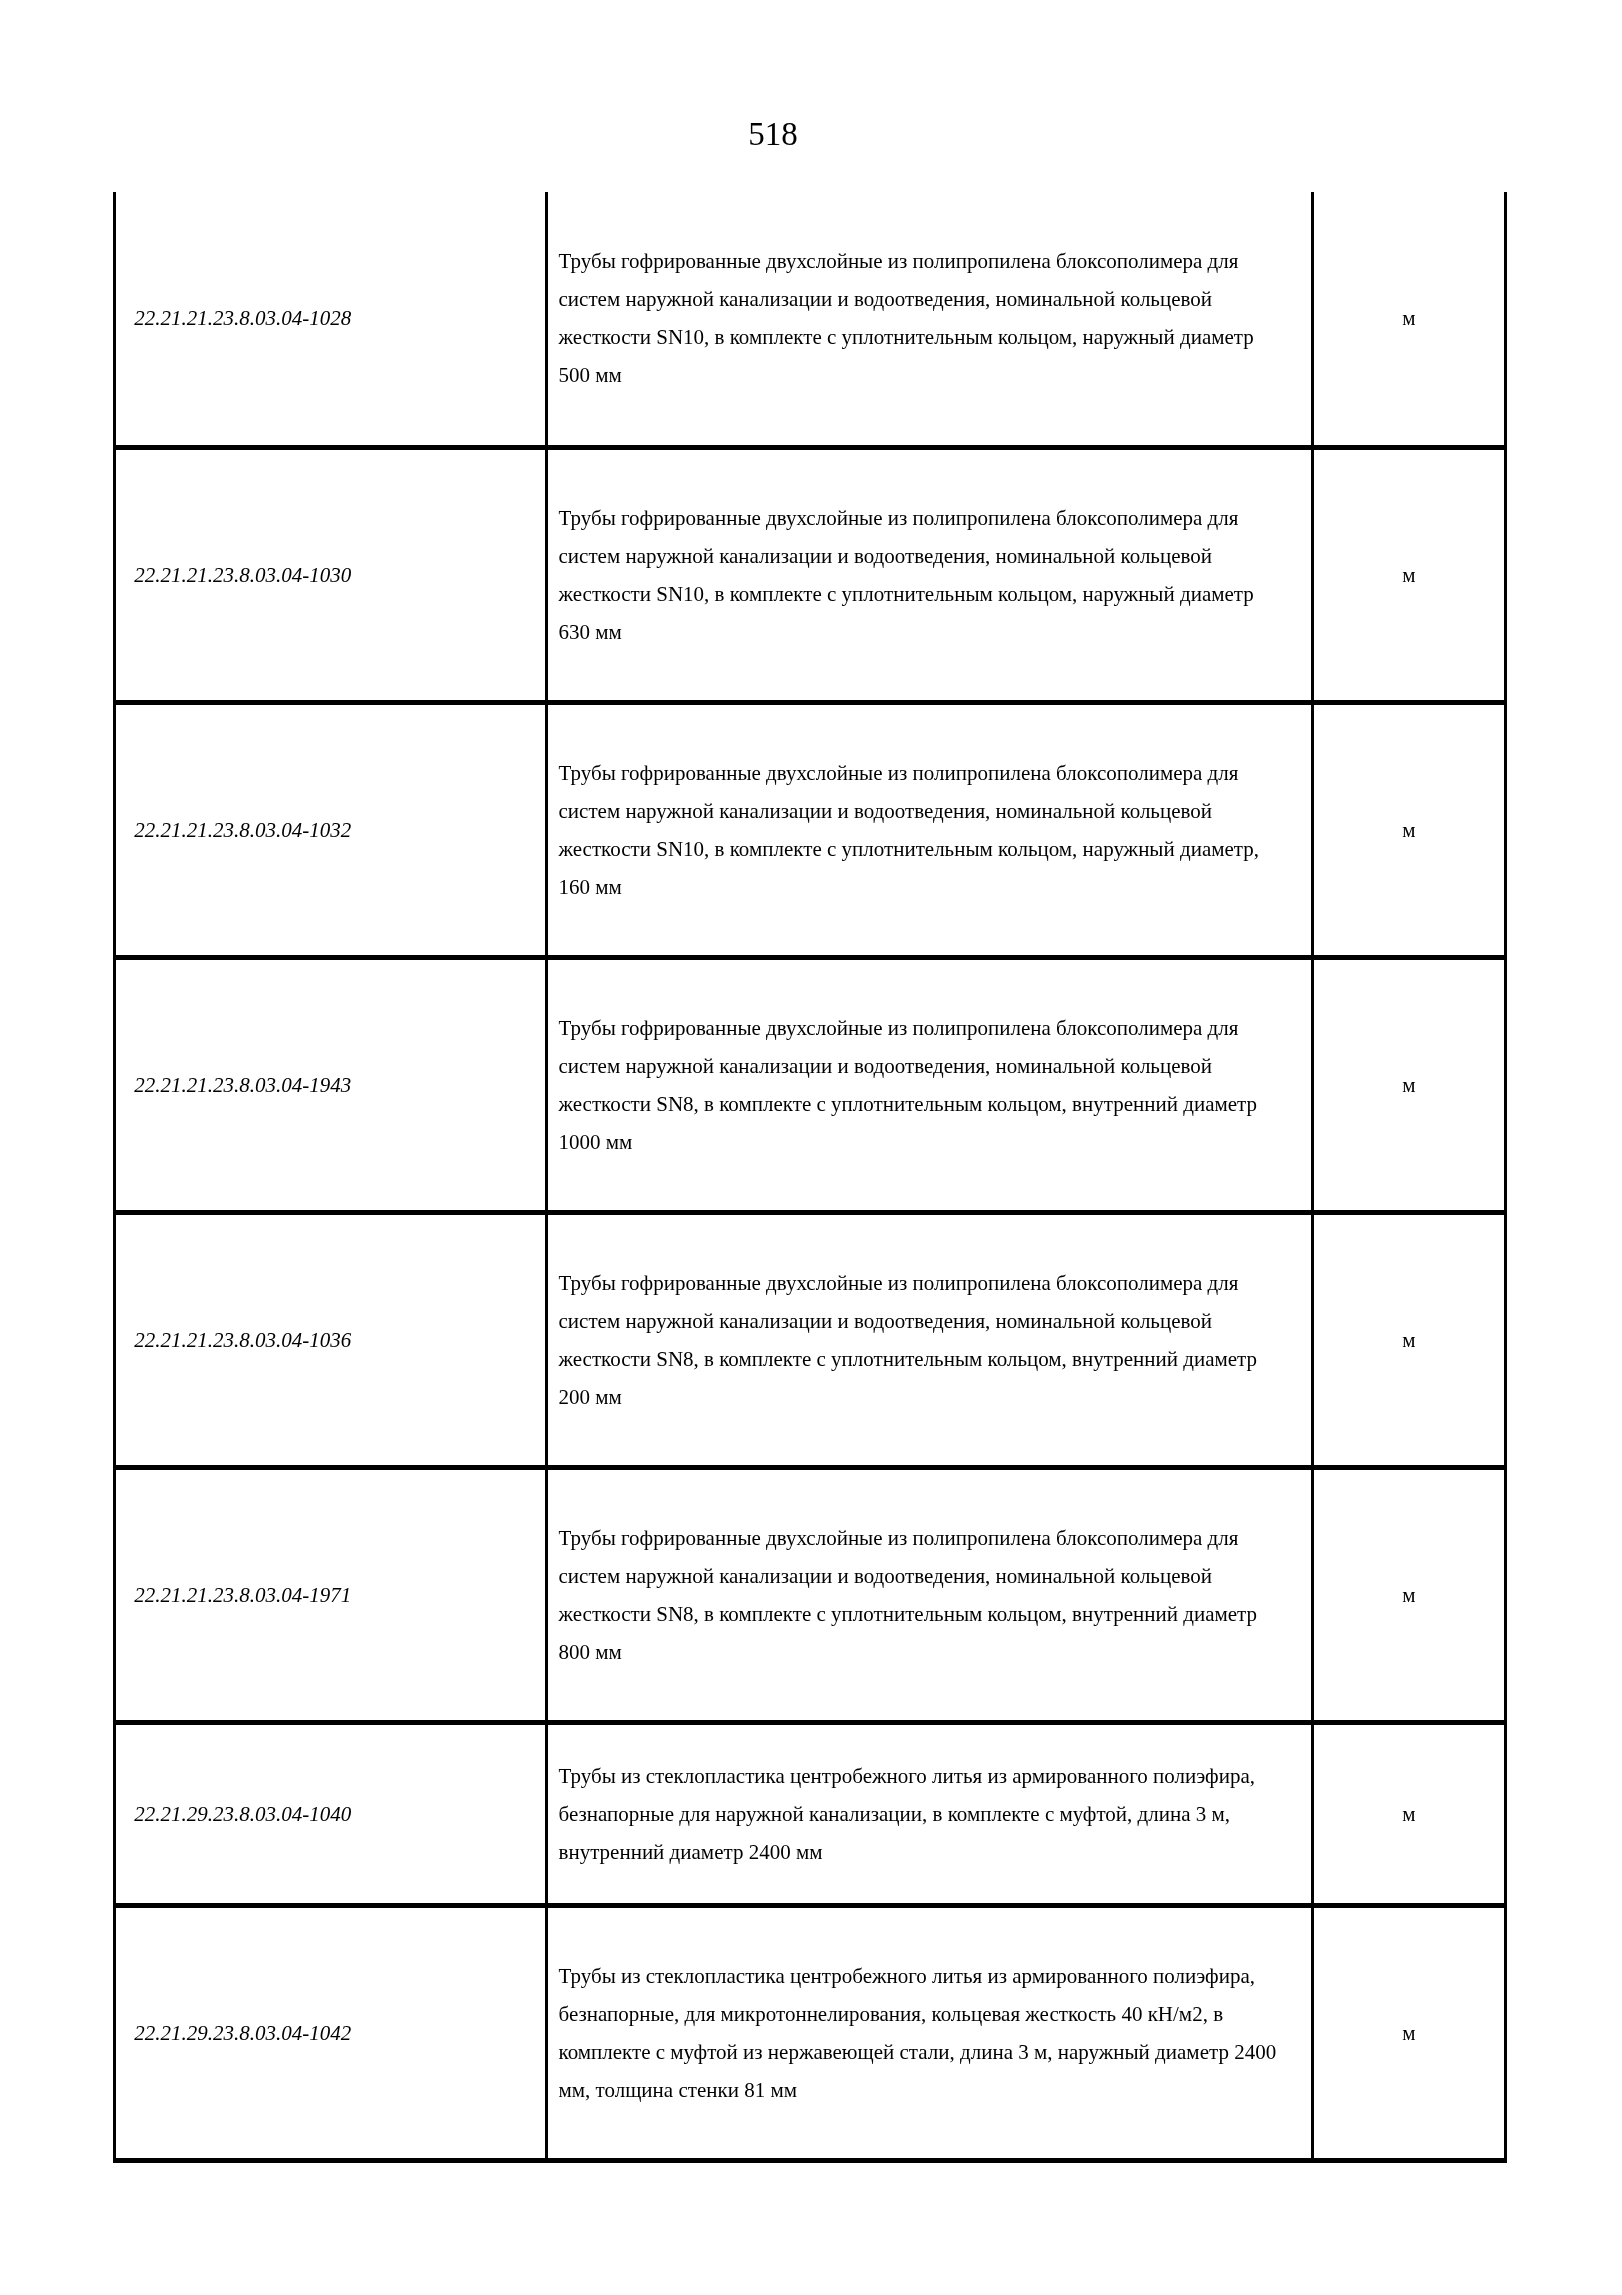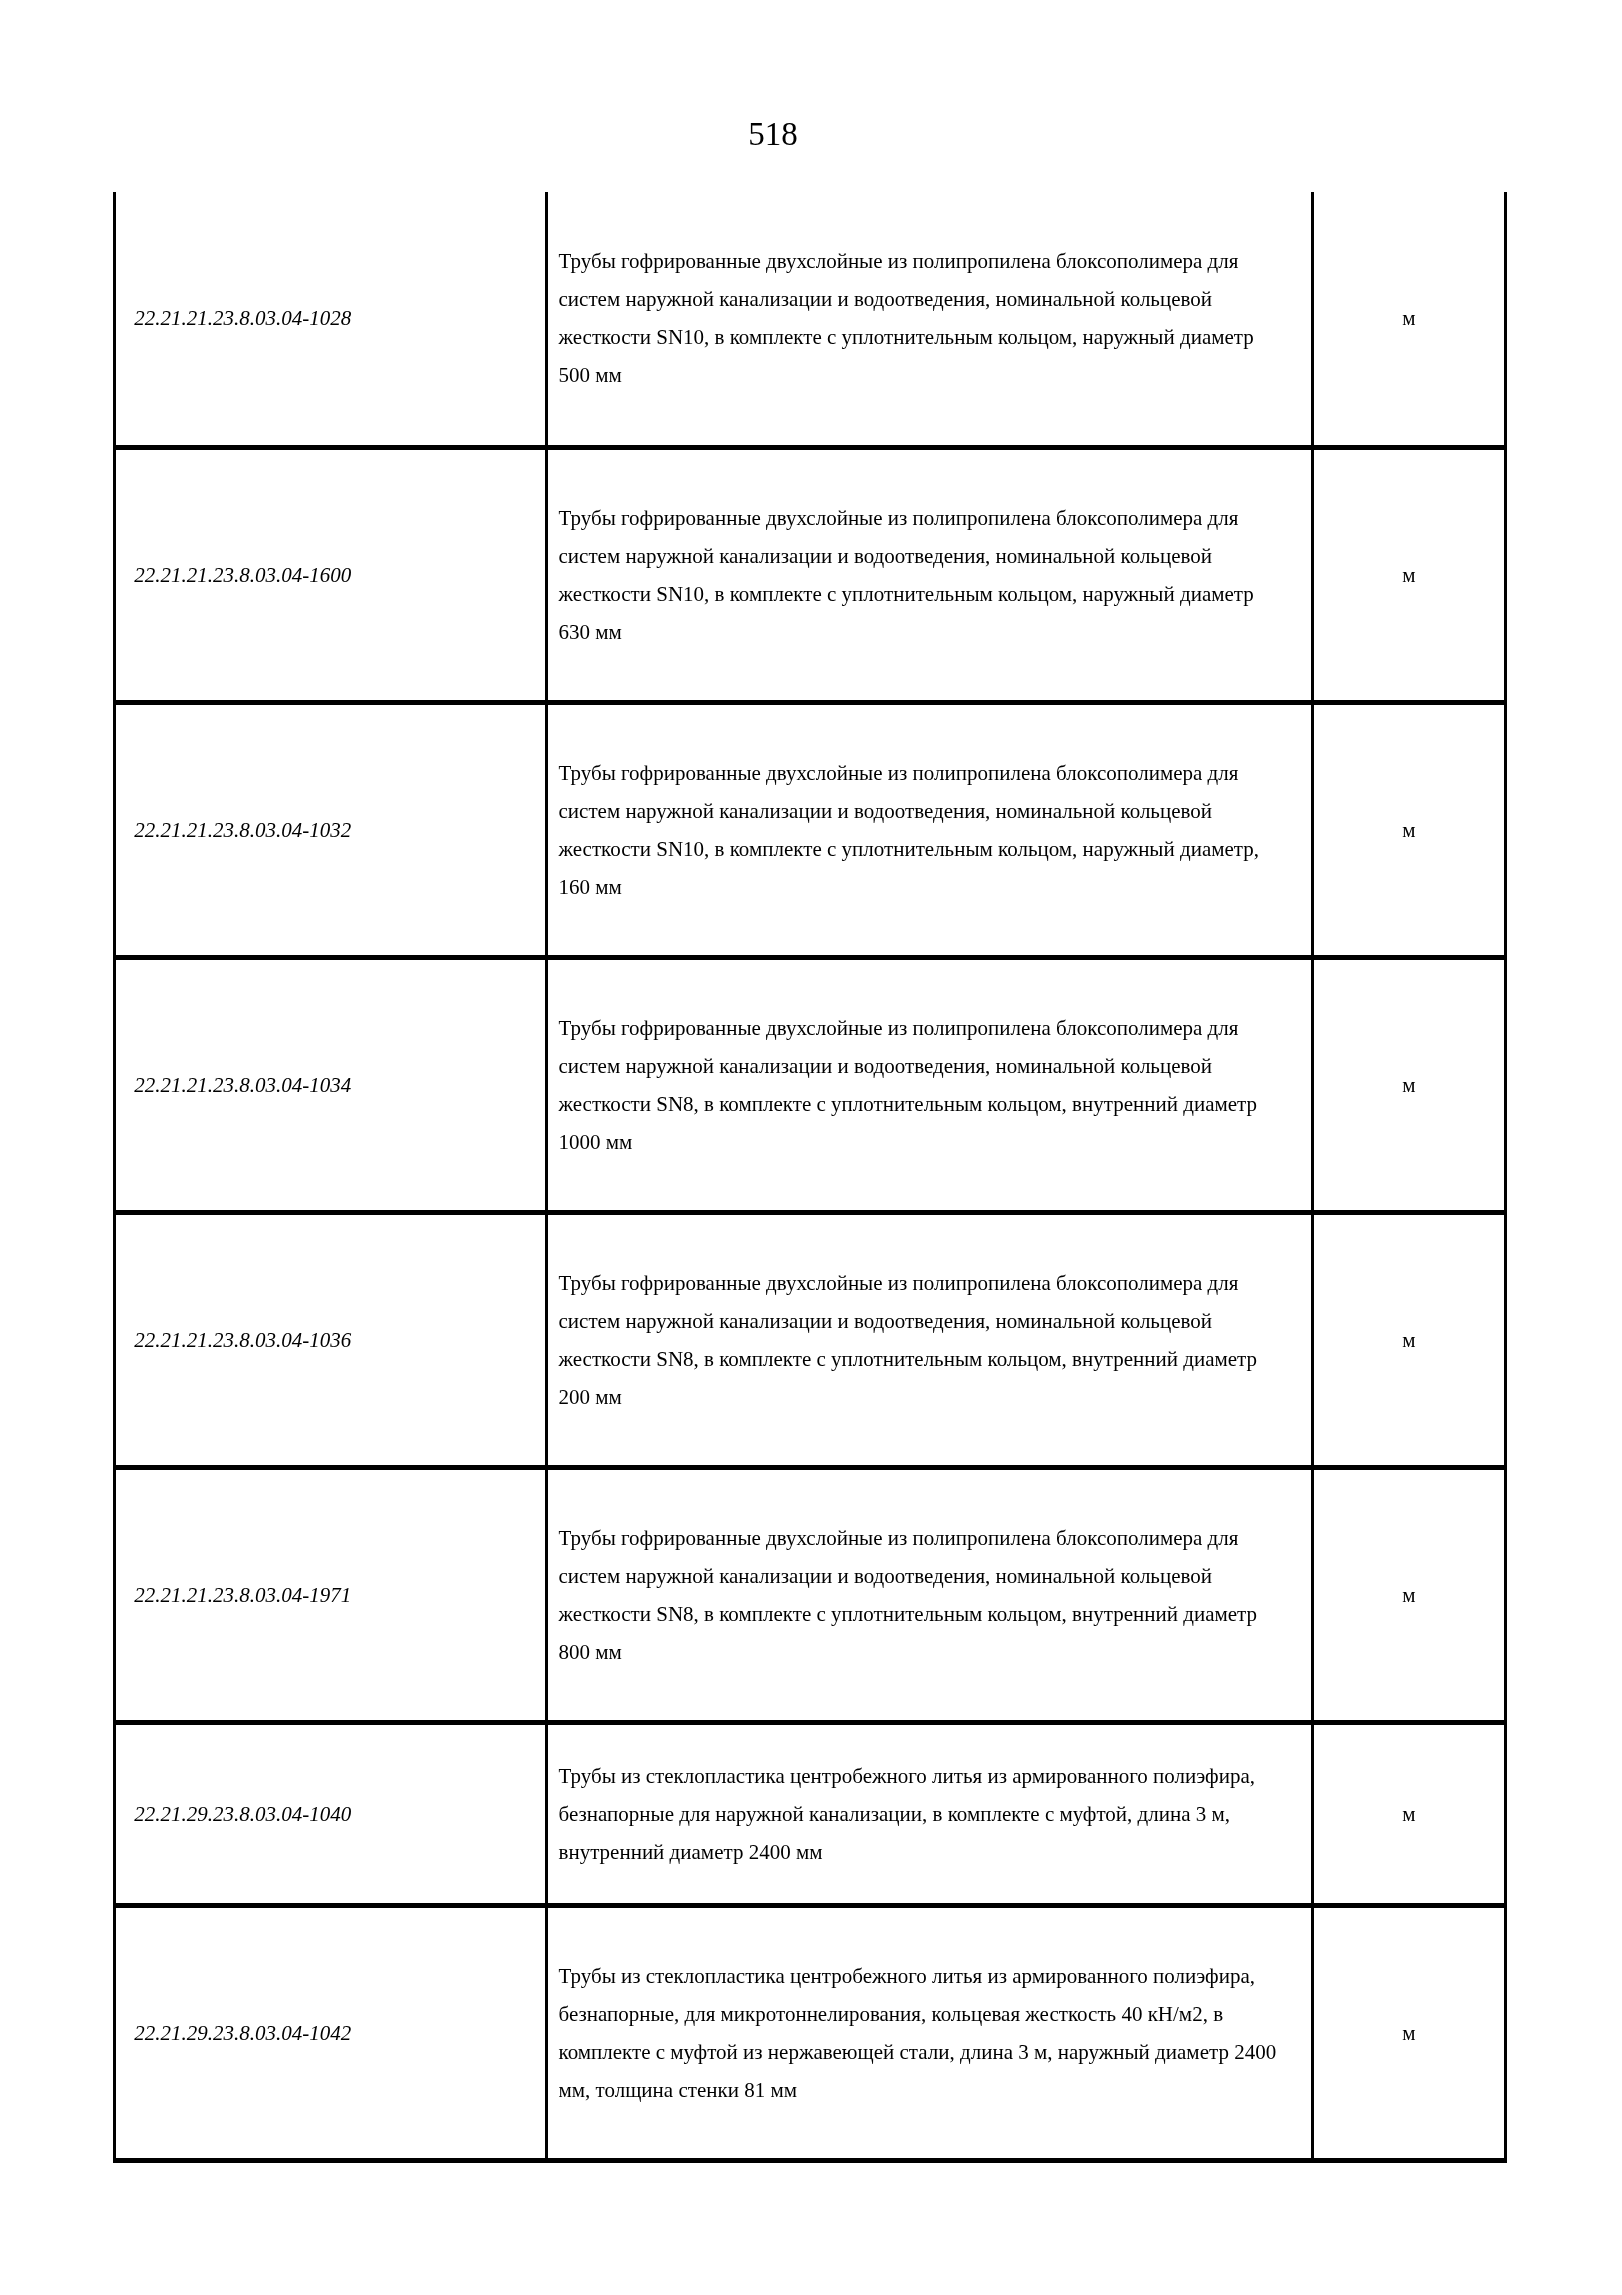--- a/index.html
+++ b/index.html
@@ -76,31 +76,31 @@
       <col class="c-desc">
       <col class="c-unit">
     </colgroup>
     <tbody>
       <tr class="r-tall">
         <td class="code">22.21.21.23.8.03.04-1028</td>
         <td class="desc">Трубы гофрированные двухслойные из полипропилена блоксополимера для систем наружной канализации и водоотведения, номинальной кольцевой жесткости SN10, в комплекте с уплотнительным кольцом, наружный диаметр 500 мм</td>
         <td class="unit">м</td>
       </tr>
       <tr class="r-tall">
-        <td class="code">22.21.21.23.8.03.04-1600</td>
+        <td class="code">22.21.21.23.8.03.04-1030</td>
         <td class="desc">Трубы гофрированные двухслойные из полипропилена блоксополимера для систем наружной канализации и водоотведения, номинальной кольцевой жесткости SN10, в комплекте с уплотнительным кольцом, наружный диаметр 630 мм</td>
         <td class="unit">м</td>
       </tr>
       <tr class="r-tall">
         <td class="code">22.21.21.23.8.03.04-1032</td>
         <td class="desc">Трубы гофрированные двухслойные из полипропилена блоксополимера для систем наружной канализации и водоотведения, номинальной кольцевой жесткости SN10, в комплекте с уплотнительным кольцом, наружный диаметр, 160 мм</td>
         <td class="unit">м</td>
       </tr>
       <tr class="r-tall">
-        <td class="code">22.21.21.23.8.03.04-1034</td>
+        <td class="code">22.21.21.23.8.03.04-1943</td>
         <td class="desc">Трубы гофрированные двухслойные из полипропилена блоксополимера для систем наружной канализации и водоотведения, номинальной кольцевой жесткости SN8, в комплекте с уплотнительным кольцом, внутренний диаметр 1000 мм</td>
         <td class="unit">м</td>
       </tr>
       <tr class="r-tall">
         <td class="code">22.21.21.23.8.03.04-1036</td>
         <td class="desc">Трубы гофрированные двухслойные из полипропилена блоксополимера для систем наружной канализации и водоотведения, номинальной кольцевой жесткости SN8, в комплекте с уплотнительным кольцом, внутренний диаметр 200 мм</td>
         <td class="unit">м</td>
       </tr>
       <tr class="r-tall">
         <td class="code">22.21.21.23.8.03.04-1971</td>

